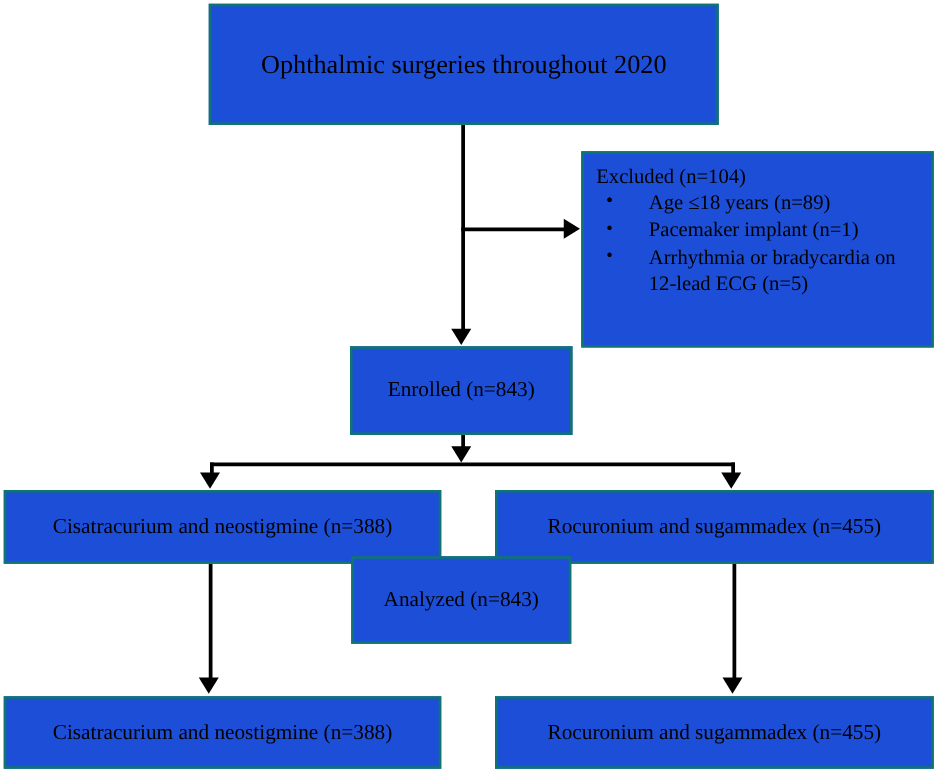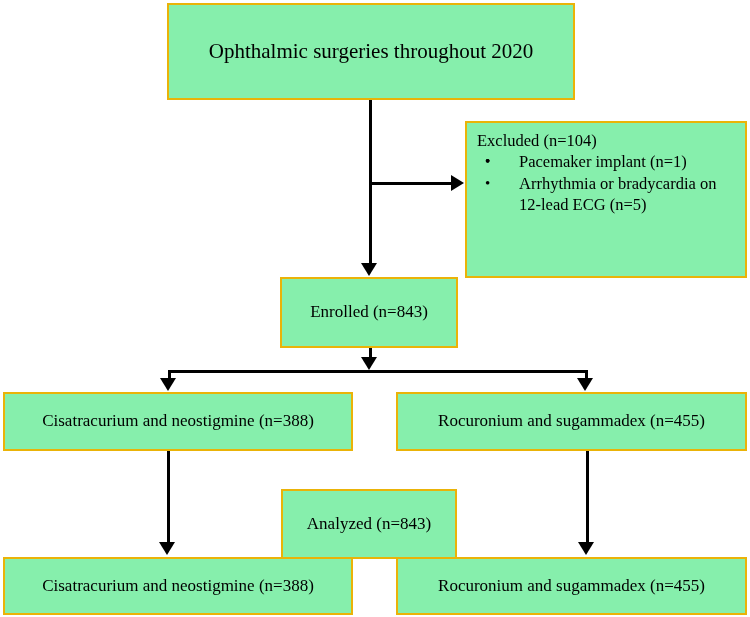--- a/index.html
+++ b/index.html
@@ -14,22 +14,22 @@
   #flow {
     position: relative;
     width: 750px;
     height: 617px;
     background: #ffffff;
     overflow: hidden;
   }
   .box {
     position: absolute;
     box-sizing: border-box;
-    border: 2px solid #eab308;
-    background: #86efac;
+    border: 2px solid #0f766e;
+    background: #1d4ed8;
     display: flex;
     align-items: center;
     justify-content: center;
     text-align: center;
     line-height: 1.30;
     z-index: 2;
   }
   .box .txt { display: block; width: 100%; }
 
   
@@ -70,21 +70,21 @@
   }
   #box-group-left {
     left: 3px; top: 392px; width: 350px; height: 59px;
     font-size: 17px;
   }
   #box-group-right {
     left: 396px; top: 392px; width: 351px; height: 59px;
     font-size: 17px;
   }
   #box-analyzed {
-    left: 281px; top: 489px; width: 176px; height: 70px;
+    left: 281px; top: 445px; width: 176px; height: 70px;
     font-size: 17px;
   }
   #box-final-left {
     left: 3px; top: 557px; width: 350px; height: 58px;
     font-size: 17px;
   }
   #box-final-right {
     left: 396px; top: 557px; width: 351px; height: 58px;
     font-size: 17px;
   }
@@ -157,20 +157,21 @@
 
   <div class="box" id="box-excluded">
     <span class="txt">
       <span class="exc-head">Excluded (n=104)</span>
       <ul class="bullets">
         <li>
           <span class="bullet-dot">•</span>
         </li>
         <li>
           <span class="bullet-dot">•</span>
+          <span class="bl-text">Age ≤18 years (n=89)</span>
         </li>
         <li>
           <span class="bullet-dot">•</span>
           <span class="bl-text">Pacemaker implant (n=1)</span>
         </li>
         <li>
           <span class="bullet-dot">•</span>
           <span class="bl-text">Arrhythmia or bradycardia on 12-lead ECG (n=5)</span>
         </li>
       </ul>

